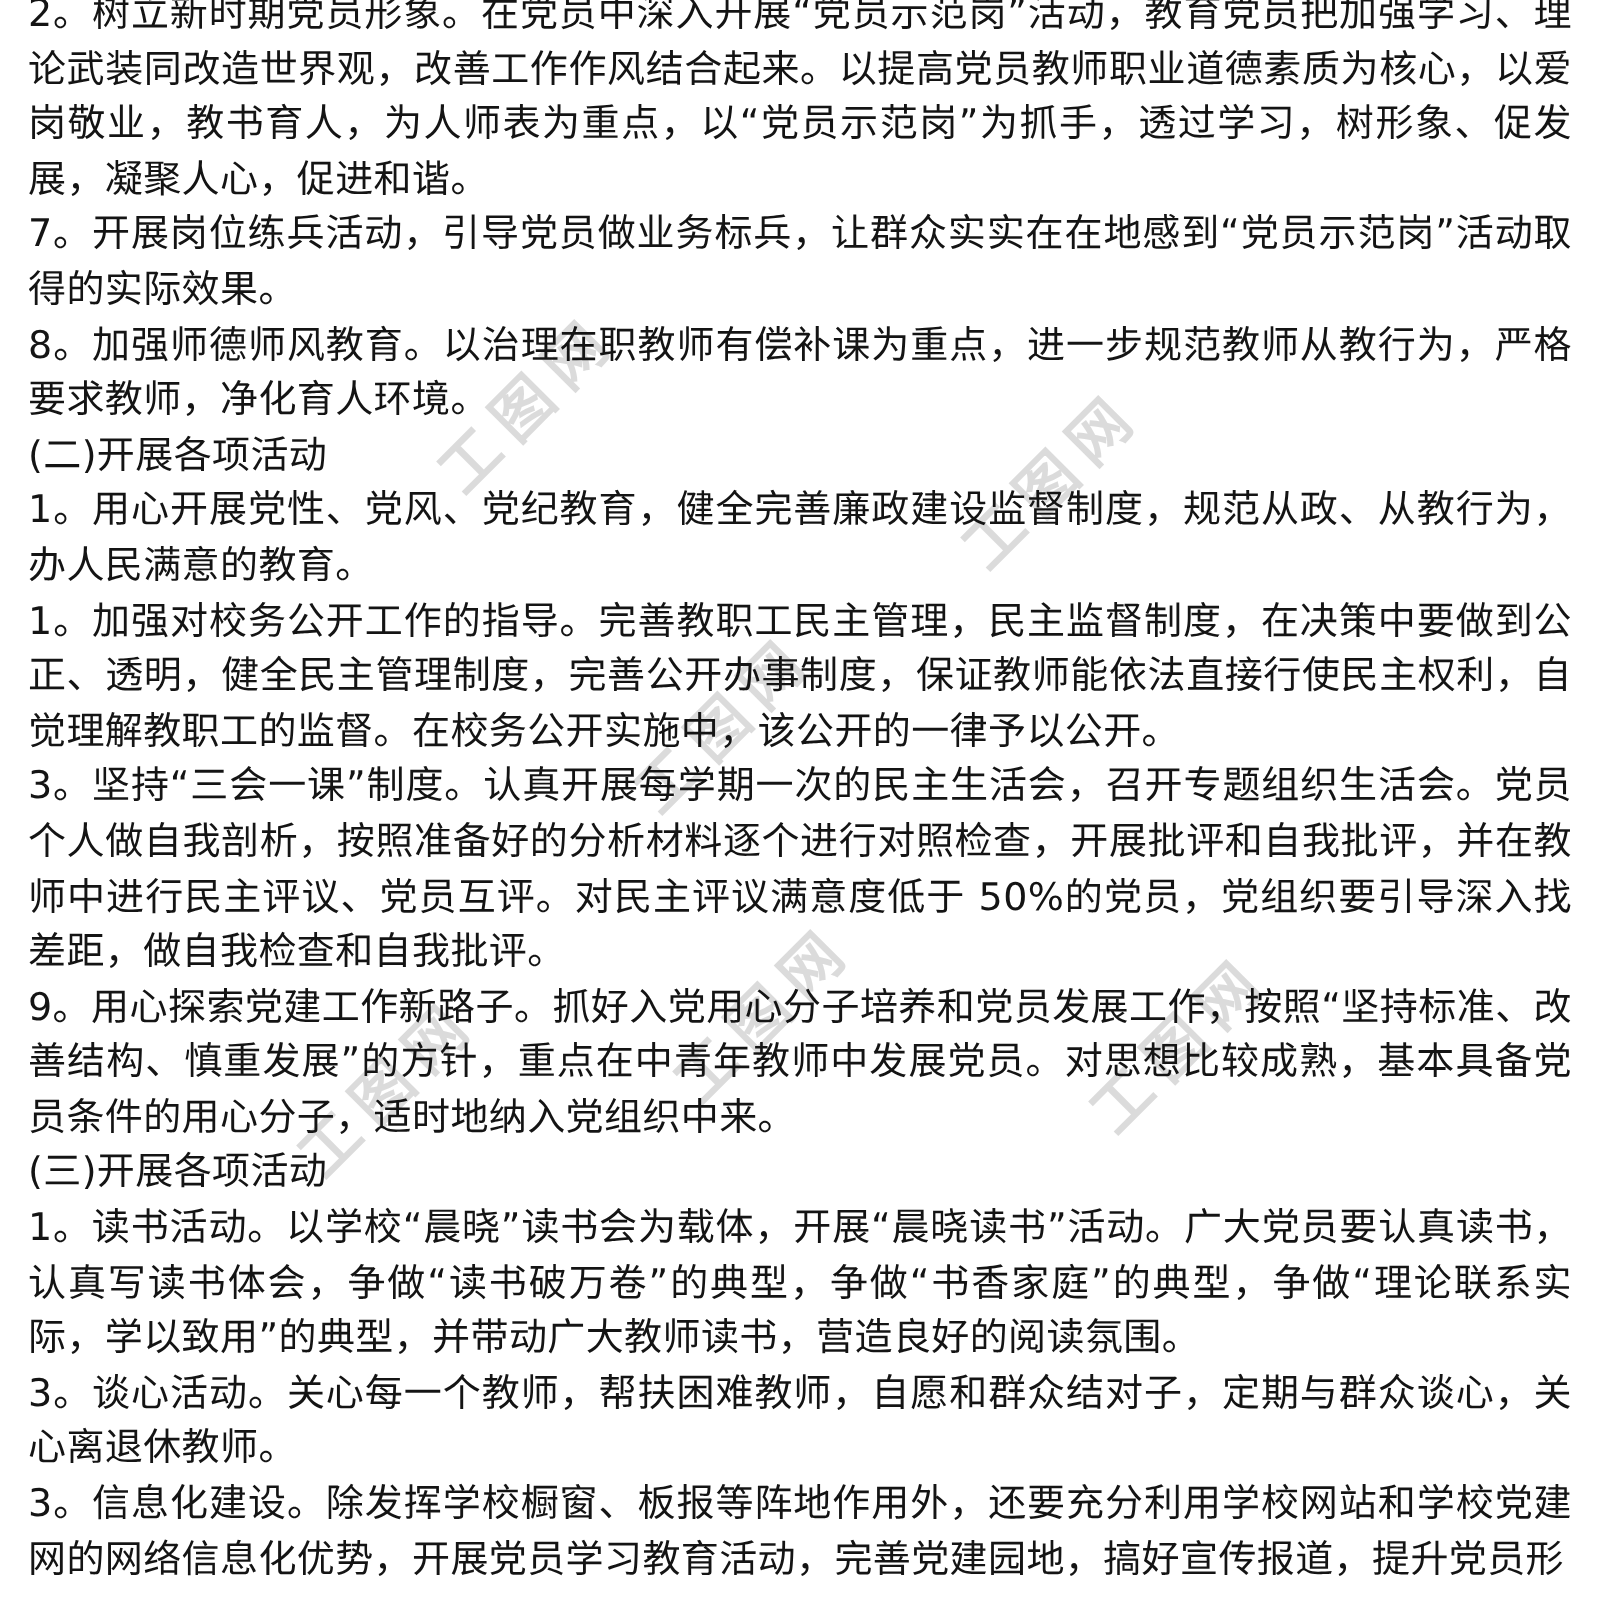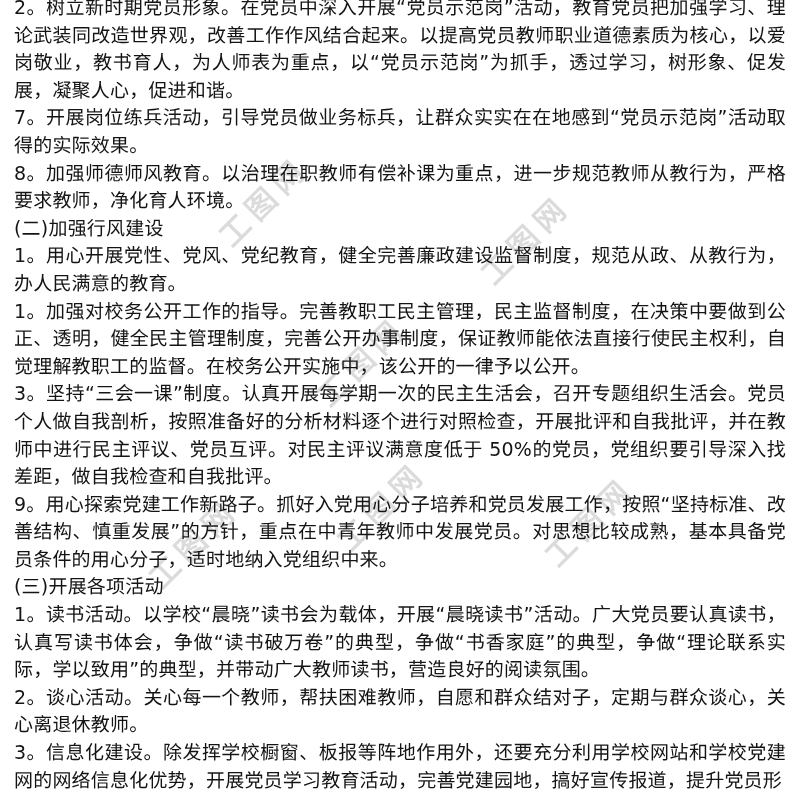--- a/index.html
+++ b/index.html
@@ -51,24 +51,24 @@
   <div class="watermark" style="left:524px; top:238px;">工图网</div>
   <div class="watermark" style="left:360px; top:360px;">工图网</div>
   <div class="watermark" style="left:380px; top:505px;">工图网</div>
   <div class="watermark" style="left:588px; top:520px;">工图网</div>
   <div class="watermark" style="left:192px; top:542px;">工图网</div>
 
   <div class="doc-text">
     <p>2。树立新时期党员形象。在党员中深入开展“党员示范岗”活动，教育党员把加强学习、理论武装同改造世界观，改善工作作风结合起来。以提高党员教师职业道德素质为核心，以爱岗敬业，教书育人，为人师表为重点，以“党员示范岗”为抓手，透过学习，树形象、促发展，凝聚人心，促进和谐。</p>
     <p>7。开展岗位练兵活动，引导党员做业务标兵，让群众实实在在地感到“党员示范岗”活动取得的实际效果。</p>
     <p>8。加强师德师风教育。以治理在职教师有偿补课为重点，进一步规范教师从教行为，严格要求教师，净化育人环境。</p>
-    <p>(二)加强行风建设</p>
+    <p>(二)开展各项活动</p>
     <p>1。用心开展党性、党风、党纪教育，健全完善廉政建设监督制度，规范从政、从教行为，办人民满意的教育。</p>
     <p>1。加强对校务公开工作的指导。完善教职工民主管理，民主监督制度，在决策中要做到公正、透明，健全民主管理制度，完善公开办事制度，保证教师能依法直接行使民主权利，自觉理解教职工的监督。在校务公开实施中，该公开的一律予以公开。</p>
     <p>3。坚持“三会一课”制度。认真开展每学期一次的民主生活会，召开专题组织生活会。党员个人做自我剖析，按照准备好的分析材料逐个进行对照检查，开展批评和自我批评，并在教师中进行民主评议、党员互评。对民主评议满意度低于 50%的党员，党组织要引导深入找差距，做自我检查和自我批评。</p>
     <p>9。用心探索党建工作新路子。抓好入党用心分子培养和党员发展工作，按照“坚持标准、改善结构、慎重发展”的方针，重点在中青年教师中发展党员。对思想比较成熟，基本具备党员条件的用心分子，适时地纳入党组织中来。</p>
     <p>(三)开展各项活动</p>
     <p>1。读书活动。以学校“晨晓”读书会为载体，开展“晨晓读书”活动。广大党员要认真读书，认真写读书体会，争做“读书破万卷”的典型，争做“书香家庭”的典型，争做“理论联系实际，学以致用”的典型，并带动广大教师读书，营造良好的阅读氛围。</p>
-    <p>2。谈心活动。关心每一个教师，帮扶困难教师，自愿和群众结对子，定期与群众谈心，关心离退休教师。</p>
+    <p>3。谈心活动。关心每一个教师，帮扶困难教师，自愿和群众结对子，定期与群众谈心，关心离退休教师。</p>
     <p>3。信息化建设。除发挥学校橱窗、板报等阵地作用外，还要充分利用学校网站和学校党建网的网络信息化优势，开展党员学习教育活动，完善党建园地，搞好宣传报道，提升党员形</p>
   </div>
 
 </div>
 
 </body></html>

